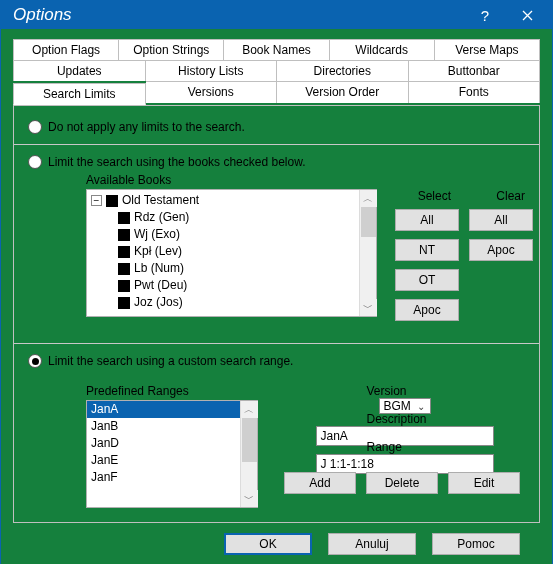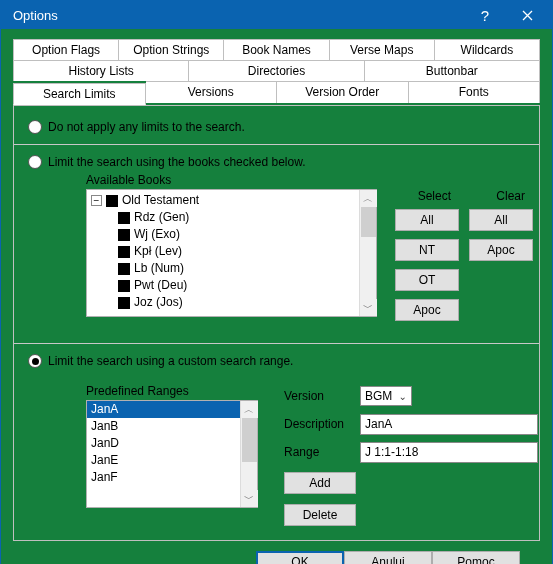--- a/index.html
+++ b/index.html
@@ -1,19 +1,19 @@
 <!DOCTYPE html>
 <html><head>
 <meta charset="utf-8">
 <style>
   * { box-sizing: border-box; font-family: "Segoe UI", Tahoma, sans-serif; font-size: 12px; }
   body { margin: 0; background: #fff; width: 553px; height: 564px; overflow: hidden; }
   .window { width: 553px; height: 564px; border: 1px solid #0a63b0; display: flex; flex-direction: column; }
   .titlebar { background: #0a63b0; color: #fff; height: 32px; display: flex; align-items: center; padding: 0 4px 0 12px; font-size: 14px; }
-  .titlebar .title { flex: 1; font-size: 13px; }
+  .titlebar .title { flex: 1; font-size: 17px; font-style: italic; }
   .titlebar .tb-btn { width: 42px; height: 28px; display: flex; align-items: center; justify-content: center; color: #fff; font-size: 15px; }
   .client { flex: 1; background: #15803d; display: flex; flex-direction: column; padding: 10px 12px 8px 12px; }
   .tabs-area { margin-bottom: 2px; }
   .tab-row { display: flex; }
   .tab-row .tab { border: 1px solid #bfbfbf; border-bottom: none; background: #fff; padding: 3px 0 3px 0; text-align: center; cursor: pointer; position: relative; }
   .tab-row.top .tab { flex: 1; }
   .tab-row2 .tab { flex: 1; }
   .tab-row3 .tab { flex: 1; border-top: none; }
   .tab-row3 .tab.active { background: #fff; border: 1px solid #bfbfbf; border-bottom: 1px solid #fff; z-index: 2; top: 2px; }
   .tab-row + .tab-row .tab { border-top: 1px solid #bfbfbf; }
@@ -38,29 +38,29 @@
   .side-head { margin-bottom: 6px; }
   .btn-small { width: 64px; height: 22px; border: 1px solid #adadad; background: #e1e1e1; display: flex; align-items: center; justify-content: center; margin-bottom: 8px; cursor: pointer; }
   .custom-area { display: flex; margin-top: 16px; }
   .left-col { margin-left: 58px; }
   .ranges-label { margin-bottom: 2px; }
   .listbox { width: 172px; height: 108px; border: 1px solid #b1b1b1; background: #fff; display: flex; }
   .list-items { flex: 1; overflow: hidden; }
   .list-item { padding: 1px 4px; height: 17px; line-height: 15px; }
   .list-item.sel { background: #0a63b0; color: #fff; }
   .right-col { margin-left: 26px; flex: 1; }
-  .form-row { display: flex; align-items: center; height: 24px; margin-bottom: 4px; }
+  .form-row { display: flex; align-items: center; height: 24px; margin-bottom: 4px; flex-direction: column; }
   .form-label { width: 76px; }
   .select { width: 52px; height: 20px; border: 1px solid #888; background: #fff; display: flex; align-items: center; padding: 0 4px; justify-content: space-between; }
   .select .chev { font-size: 10px; color: #444; }
   .text-input { height: 21px; border: 1px solid #888; background: #fff; padding: 2px 4px; width: 178px; }
   .btn { height: 22px; border: 1px solid #adadad; background: #e1e1e1; display: inline-flex; align-items: center; justify-content: center; cursor: pointer; }
   .btn-row { display: flex; gap: 10px; margin-top: 8px; }
   .btn-row .btn { width: 72px; }
-  .footer { height: 42px; display: flex; justify-content: flex-end; align-items: center; gap: 0; padding-right: 20px; border-top: 0; }
+  .footer { height: 42px; display: flex; justify-content: flex-end; align-items: center; gap: 16px; padding-right: 20px; border-top: 0; }
   .footer .btn { width: 88px; }
   .footer .btn.default { border: 1px solid #0a63b0; box-shadow: inset 0 0 0 1px #0a63b0; }
 </style>
 </head>
 <body>
 
 <div class="window">
   <div class="titlebar">
     <span class="title">Options</span>
     <div class="tb-btn">?</div>
@@ -70,24 +70,25 @@
         </svg>
     </div>
   </div>
 
   <div class="client">
     <div class="tabs-area">
       <div class="tab-row top">
         <div class="tab">Option Flags</div>
         <div class="tab">Option Strings</div>
         <div class="tab">Book Names</div>
+        <div class="tab">Wildcards</div>
         <div class="tab">Verse Maps</div>
-        <div class="tab">Wildcards</div>
       </div>
       <div class="tab-row tab-row2">
+        <div class="tab">Updates</div>
         <div class="tab">History Lists</div>
         <div class="tab">Directories</div>
         <div class="tab">Buttonbar</div>
       </div>
       <div class="tab-row tab-row3">
         <div class="tab active">Search Limits</div>
         <div class="tab">Versions</div>
         <div class="tab">Version Order</div>
         <div class="tab">Fonts</div>
       </div>
@@ -203,23 +204,24 @@
             </div>
           </div>
           <div class="form-row">
             <div class="form-label">Description</div>
             <div class="text-input">JanA</div>
           </div>
           <div class="form-row">
             <div class="form-label">Range</div>
             <div class="text-input">J 1:1-1:18</div>
           </div>
-          <div class="btn-row" style="margin-left:0; justify-content:flex-start;flex-direction:column;">
+          <div class="btn-row" style="margin-left:0; justify-content:flex-start;">
             <div class="btn">Add</div>
             <div class="btn">Delete</div>
+            <div class="btn">Edit</div>
           </div>
         </div>
       </div>
     </div>
 
     <div class="footer">
       <div class="btn default">OK</div>
       <div class="btn">Anuluj</div>
       <div class="btn">Pomoc</div>
     </div>

